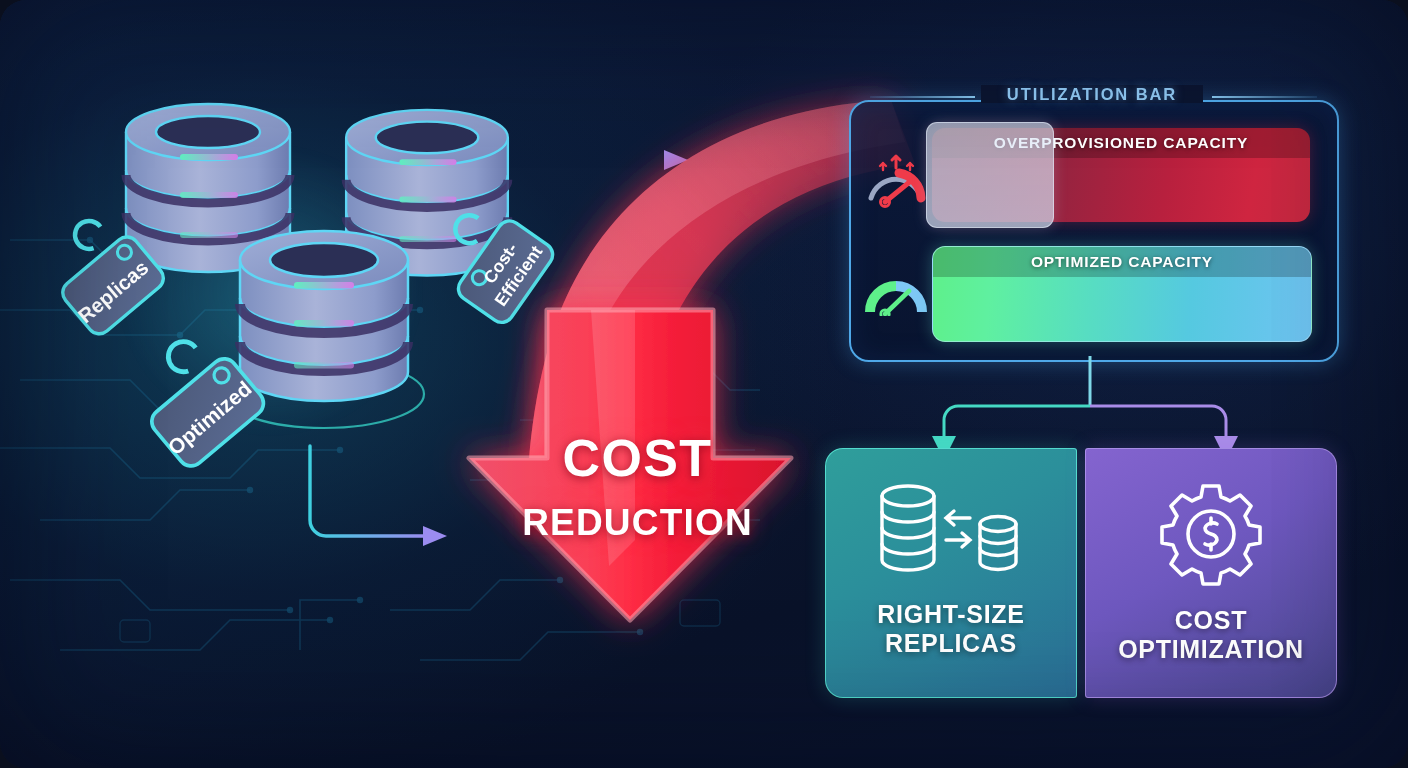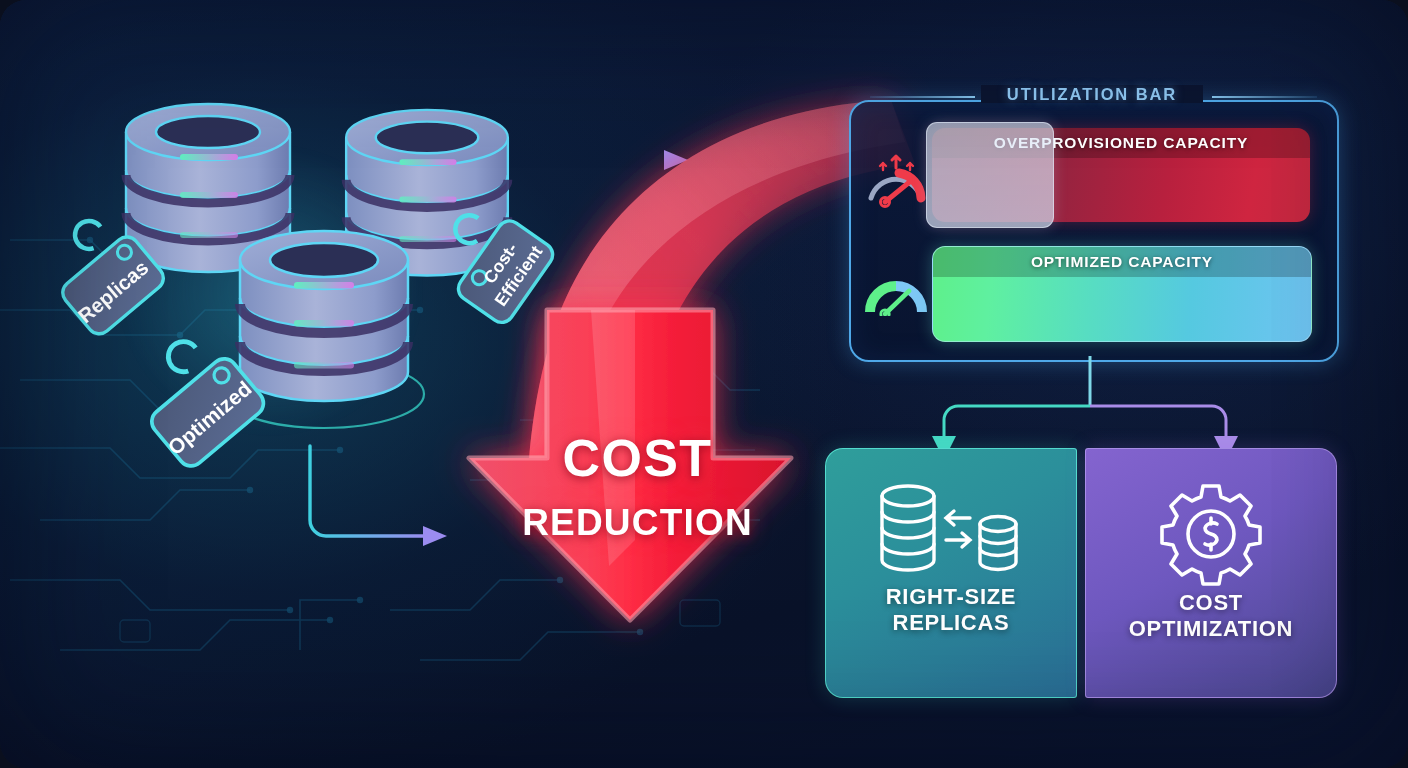--- a/index.html
+++ b/index.html
@@ -74,22 +74,22 @@
     border:1px solid rgba(235,242,255,.55);
     box-shadow:0 0 14px rgba(200,220,250,.22);}
 
   
   .branch{position:absolute;left:840px;top:356px;width:510px;height:110px;overflow:visible;}
 
   
   .card{position:absolute;top:448px;width:250px;height:248px;border-radius:18px;
     display:flex;flex-direction:column;align-items:center;justify-content:flex-start;}
   .card .cicon{margin-top:33px;}
-  .card .ctitle{text-align:center;color:#fff;font-weight:700;
-    font-size:22px;line-height:1.17;letter-spacing:.7px;
+  .card .ctitle{margin-top:16px;text-align:center;color:#fff;font-weight:700;
+    font-size:25px;line-height:1.17;letter-spacing:.7px;
     text-shadow:0 2px 6px rgba(0,0,0,.45);}
   .card.left{left:825px;
     background:linear-gradient(150deg,#2f9e9b 0%,#2b8f9b 40%,#2a6f97 100%);
     border:1.6px solid rgba(90,235,215,.85);
     box-shadow:0 0 20px rgba(60,200,190,.22);}
   .card.right{left:1085px;
     background:linear-gradient(150deg,#8464cf 0%,#6e58bf 45%,#4a478f 100%);
     border:1.6px solid rgba(180,150,240,.85);
     box-shadow:0 0 20px rgba(150,110,230,.22);}
   

